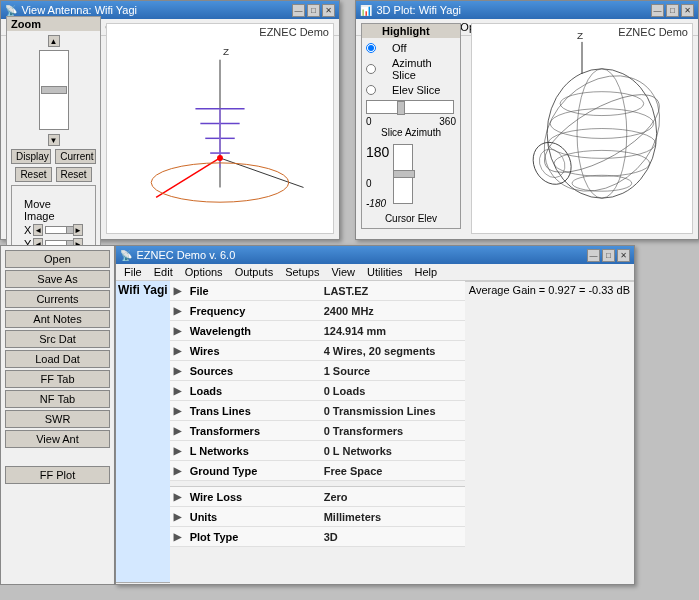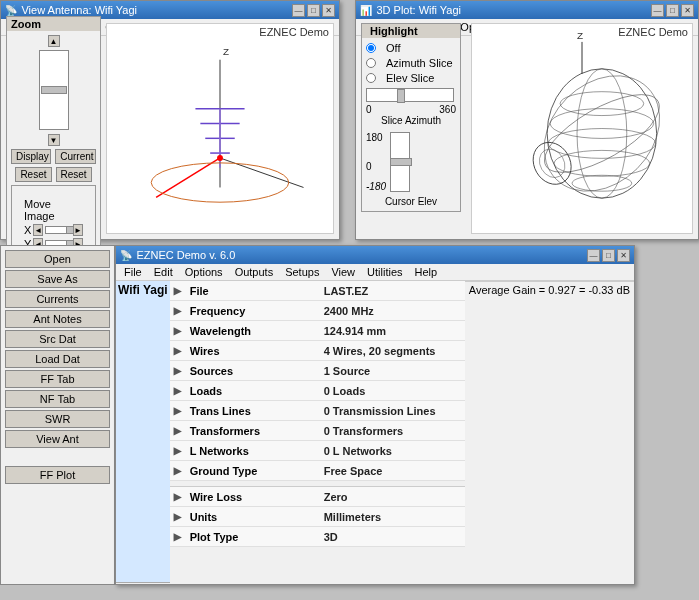--- a/index.html
+++ b/index.html
@@ -162,21 +162,21 @@
     }
     .highlight-panel {
       position: absolute;
       left: 5px; top: 22px;
       width: 100px;
       background: #f0f0f0;
       border: 1px solid #999;
     }
     .highlight-title {
       background: #d4d0c8;
-      padding: 1px 8px;
+      padding: 1px 20px;
       font-size: 11px;
       font-weight: bold;
     }
     .highlight-content { padding: 4px; }
     .slice-slider {
       margin-top: 4px;
     }
     .slice-track {
       width: 88px; height: 14px;
       background: white;
@@ -234,21 +234,21 @@
       width: 100%;
       margin-bottom: 2px;
       background: #d4d0c8;
       border: 1px solid #888;
       padding: 2px 4px;
       font-size: 11px;
       cursor: pointer;
       text-align: center;
     }
     .radio-group { padding: 4px; }
-    .radio-label { display: flex; align-items: center; gap: 10px; margin-bottom: 3px; font-size: 11px; }
+    .radio-label { display: flex; align-items: center; gap: 16px; margin-bottom: 3px; font-size: 11px; }
     .checkbox-label { display: flex; align-items: center; gap: 3px; margin-bottom: 3px; font-size: 11px; }
 
     
     .eznec-content {
       display: flex;
       flex-direction: row;
       height: calc(100% - 36px);
     }
     .wifi-yagi-header {
       background: #d4e8ff;
@@ -470,21 +470,21 @@
         </div>
         <div class="slice-labels">
           <span>0</span>
           <span>360</span>
         </div>
         <div style="text-align:center; font-size:10px;">Slice Azimuth</div>
       </div>
       <div class="cursor-elev-area">
         <div style="display:flex; gap:4px; align-items:flex-start;">
           <div>
-            <div style="font-size:10px; margin-bottom:2px;">180</div>
+            <div style="font-size:14px; margin-bottom:2px;">180</div>
             <div style="font-size:10px; margin-top:18px;">0</div>
             <div style="font-size:10px; margin-top:9px;font-style:italic;">-180</div>
           </div>
           <div class="elev-track">
             <div style="position:absolute; left:-1px; top:25px; width:22px; height:8px; background:#c0c0c0; border:1px solid #888;"></div>
           </div>
         </div>
         <div style="font-size:10px; margin-top:4px; text-align:center;">Cursor Elev</div>
       </div>
     </div>

